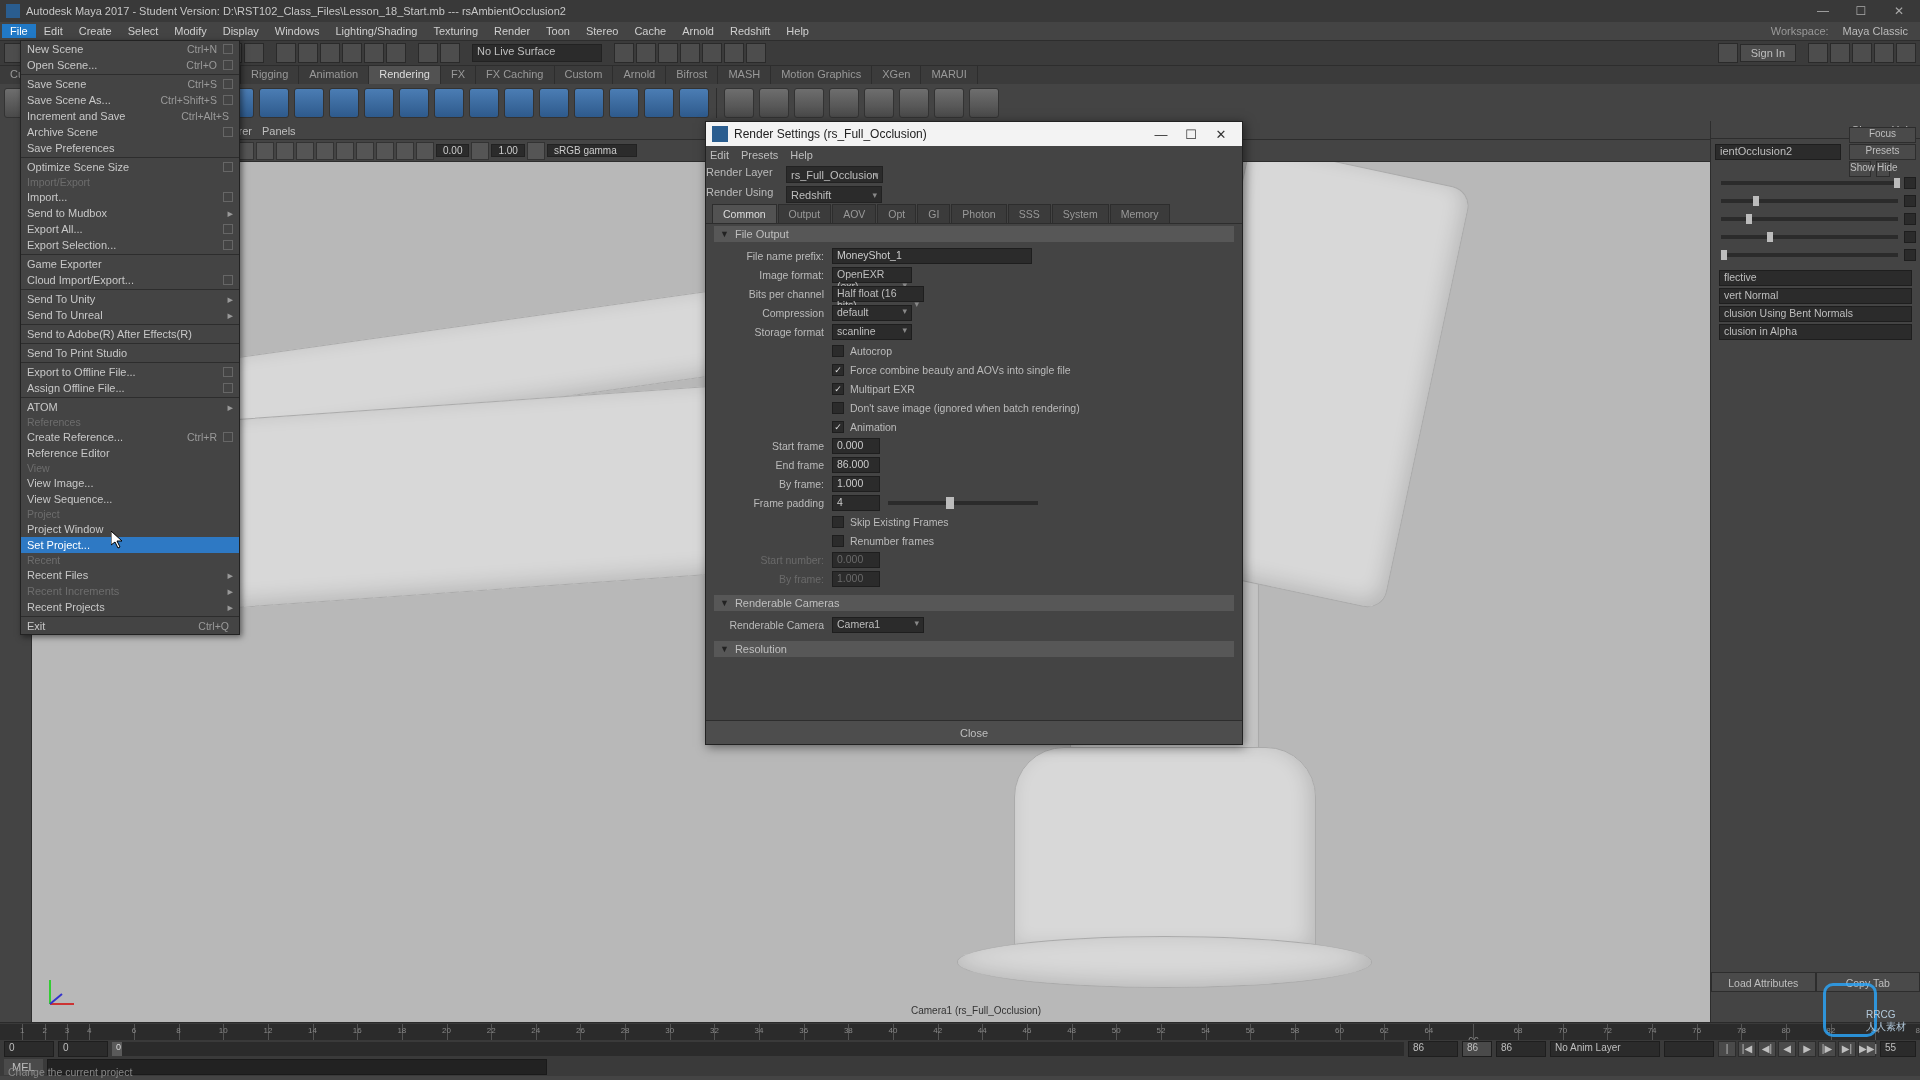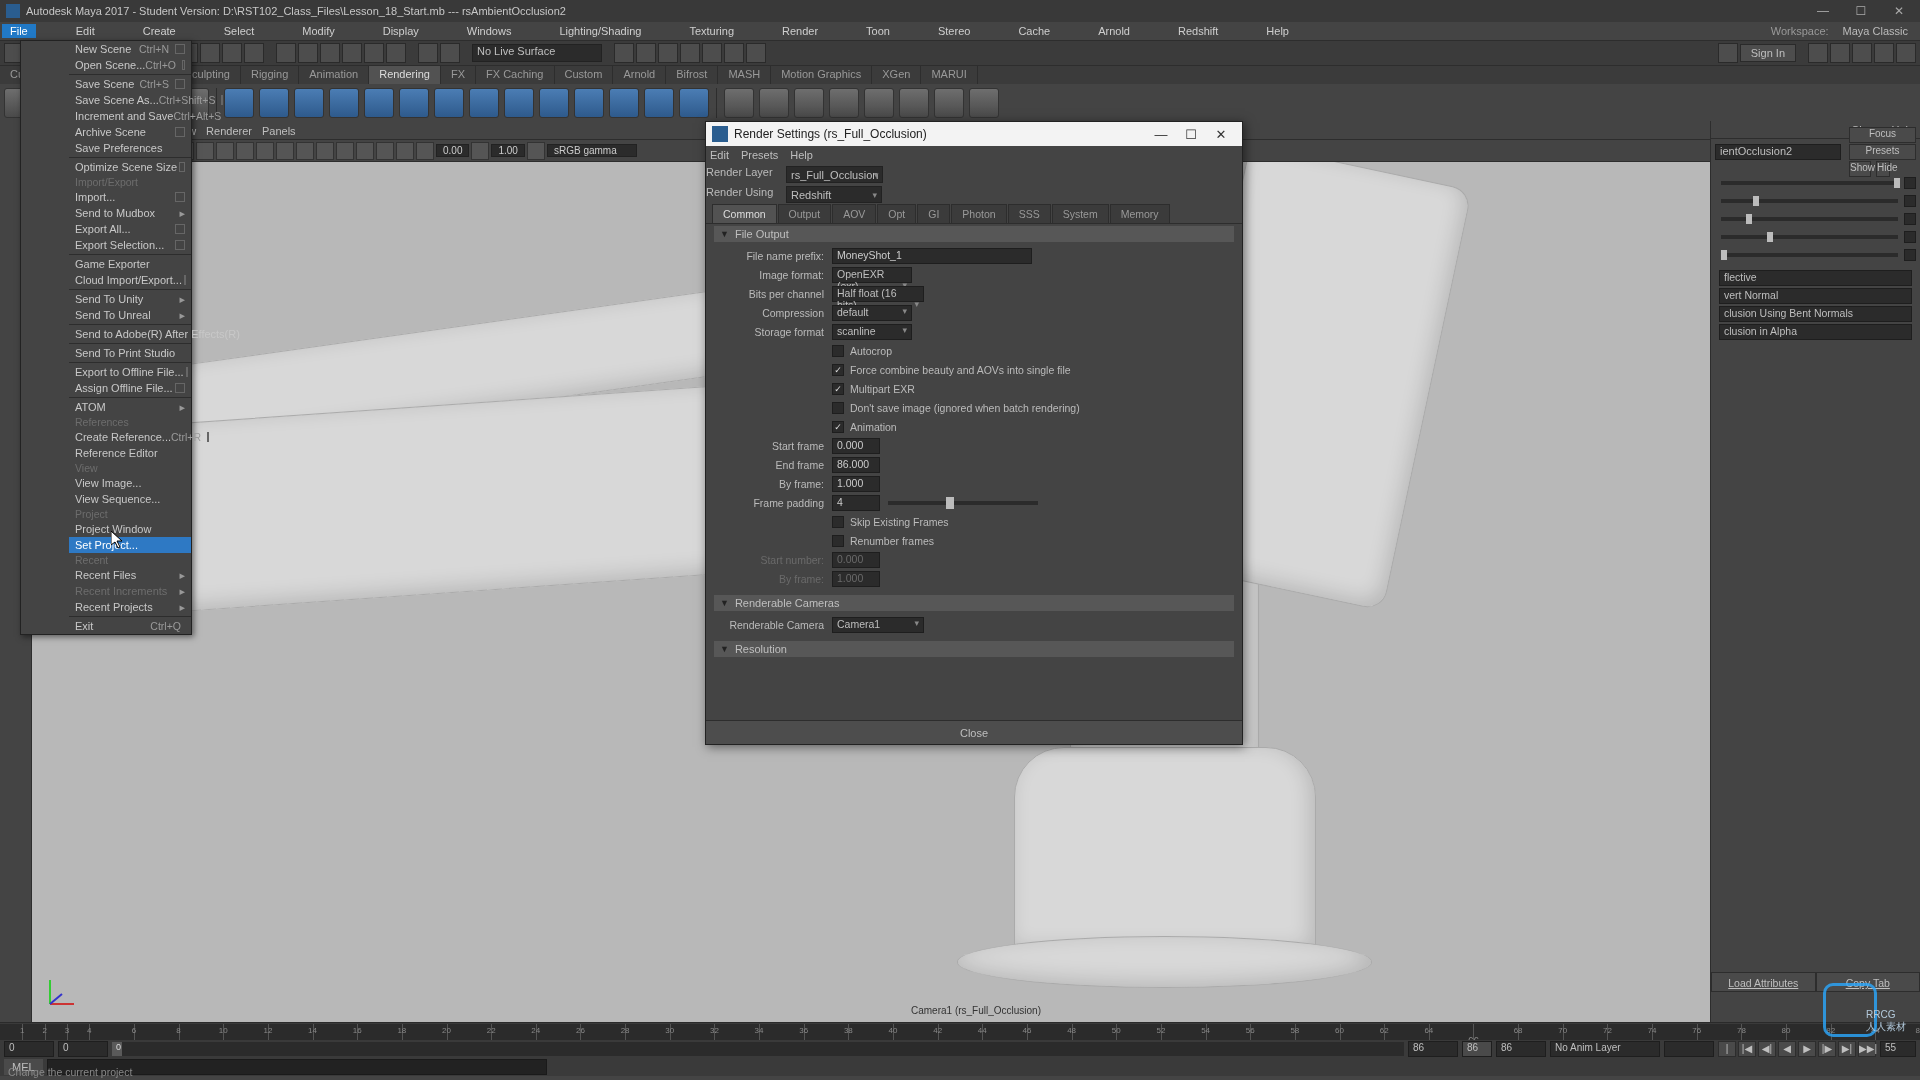--- a/index.html
+++ b/index.html
@@ -43,21 +43,21 @@
 .viewport .dimlabel { position:absolute; top:8px; left:50%; transform:translateX(-50%); color:#333; font-size:10px; }
 .viewport .camlabel { position:absolute; bottom:6px; left:50%; transform:translateX(-50%); color:#333; font-size:10px; }
 .viewport .axis { position:absolute; bottom:10px; left:10px; width:40px; height:40px; }
 .robot { width:100%; height:100%; background:
   radial-gradient(ellipse 120px 40px at 62% 92%, #999 0, #888 60%, transparent 61%),
   linear-gradient(#b8b8b8,#b8b8b8);
   position:relative; }
 .rshape { position:absolute; background:#d8d8d8; border:1px solid #aaa; box-shadow:inset -5px -5px 20px rgba(0,0,0,.15); }
 
 
-.dropdown { position:absolute; top:40px; left:20px; width:172px; background:#444; border:1px solid #222; box-shadow:2px 2px 6px rgba(0,0,0,.5); z-index:50;padding-left:48px; }
+.dropdown { position:absolute; top:40px; left:20px; width:220px; background:#444; border:1px solid #222; box-shadow:2px 2px 6px rgba(0,0,0,.5); z-index:50; }
 .dropdown .row { display:flex; align-items:center; height:16px; padding:0 6px; }
 .dropdown .row .lbl { flex:1; color:#c8c8c8; font-size:11px; white-space:nowrap; }
 .dropdown .row .sc { color:#9a9a9a; font-size:10.5px; padding-right:4px; }
 .dropdown .row .opt { width:10px; height:10px; border:1px solid #666; margin-left:2px; }
 .dropdown .row .arr { width:6px; color:#999; text-align:right; }
 .dropdown .row.hl { background:#2e79c4; }
 .dropdown .row.hl .lbl { color:#fff; }
 .dropdown .row.dim .lbl { color:#6d6d6d; }
 .dropdown .hdr { padding:1px 6px; color:#6d6d6d; font-size:10.5px; }
 
@@ -104,21 +104,21 @@
 .chbox .noderow { display:flex; align-items:center; height:18px; }
 .chbox .noderow .nf { flex:1; background:#2b2b2b; border:1px solid #1e1e1e; height:16px; padding:0 4px; }
 .chbox .noderow .btn { width:67px; height:16px; background:#4a4a4a; border:1px solid #2d2d2d; text-align:center; font-size:10px; margin-left:4px; }
 .chbox .sliders .sr { display:flex; align-items:center; height:16px; margin:2px 0; }
 .chbox .sliders .sr .bar { flex:1; height:4px; background:#2b2b2b; position:relative; margin:0 6px; }
 .chbox .sliders .sr .bar .k { position:absolute; top:-3px; width:6px; height:10px; background:#bcbcbc; }
 .chbox .sliders .sr .sq { width:12px; height:12px; background:#2b2b2b; border:1px solid #1e1e1e; }
 .chbox .ddrow { display:flex; align-items:center; height:18px; padding:0 4px; }
 .chbox .ddrow .dd { flex:1; background:#2b2b2b; border:1px solid #1e1e1e; height:16px; padding:0 4px; position:relative; font-size:10.5px; }
 .chbox .bottom { position:absolute; bottom:30px; left:0; right:0; display:flex; }
-.chbox .bottom .b { flex:1; height:20px; background:#4a4a4a; border:1px solid #2d2d2d; text-align:center; line-height:20px; font-size:10.5px;text-decoration:underline; }
+.chbox .bottom .b { flex:1; height:20px; background:#4a4a4a; border:1px solid #2d2d2d; text-align:center; line-height:20px; font-size:10.5px; }
 
 
 .timeline { position:absolute; left:0; right:0; bottom:40px; height:18px; background:#3a3a3a; border-top:1px solid #2a2a2a; display:flex; align-items:center; }
 .timeline .track { flex:1; height:16px; background:#2b2b2b; position:relative; }
 .timeline .track .tick { position:absolute; top:0; bottom:0; width:1px; background:#555; }
 .rangebar { position:absolute; left:0; right:0; bottom:22px; height:18px; background:#3a3a3a; display:flex; align-items:center; gap:4px; padding:0 4px; }
 .rangebar .num { width:50px; height:16px; background:#2b2b2b; border:1px solid #1e1e1e; padding:0 4px; font-size:10px; }
 .rangebar .rtrack { flex:1; height:14px; background:#2b2b2b; position:relative; }
 .rangebar .rtrack .rg { position:absolute; left:0; width:10px; top:0; bottom:0; background:#5a5a5a; }
 .rangebar .play { display:flex; gap:2px; }
@@ -143,21 +143,21 @@
   <div class="icon"></div>
   <div class="title">Autodesk Maya 2017 - Student Version: D:\RST102_Class_Files\Lesson_18_Start.mb   ---   rsAmbientOcclusion2</div>
   <div class="winbtns">
     <span>—</span>
     <span>☐</span>
     <span>✕</span>
   </div>
 </div>
 
 <div class="menubar">
-  <div style="display:flex;gap:32px;">
+  <div style="display:flex;">
       <div class="m active">File</div>
       <div class="m">Edit</div>
       <div class="m">Create</div>
       <div class="m">Select</div>
       <div class="m">Modify</div>
       <div class="m">Display</div>
       <div class="m">Windows</div>
       <div class="m">Lighting/Shading</div>
       <div class="m">Texturing</div>
       <div class="m">Render</div>

